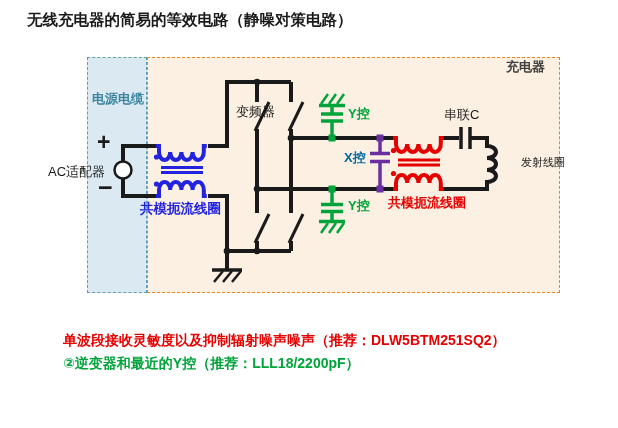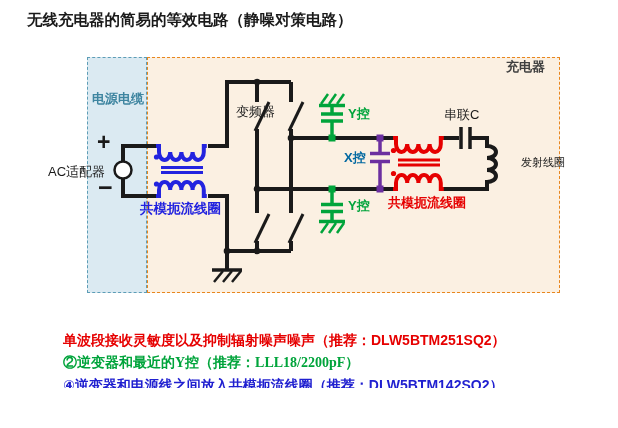--- a/index.html
+++ b/index.html
@@ -154,17 +154,16 @@
   <div class="lbl" id="lbl-choke-in" style="color: rgb(35, 35, 223);">共模扼流线圈</div>
   <div class="lbl" id="lbl-ycap-top" style="color: rgb(0, 164, 59);">Y控</div>
   <div class="lbl" id="lbl-xcap" style="color: #0369a1; text-align: right;">X控</div>
   <div class="lbl" id="lbl-ycap-bottom" style="color: rgb(0, 164, 59);">Y控</div>
   <div class="lbl" id="lbl-choke-out" style="color: rgb(230, 0, 0);">共模扼流线圈</div>
   <div class="lbl" id="lbl-series-c">串联C</div>
   <div class="lbl" id="lbl-tx-coil">发射线圈</div>
 
   <div class="cm-list">
     <div class="cm-line" style="color: rgb(230, 0, 0);">单波段接收灵敏度以及抑制辐射噪声噪声（推荐：DLW5BTM251SQ2）</div>
-    <div class="cm-line" style="color: rgb(0, 164, 59); font-family: Liberation Serif, serif;">②逆变器和最近的Y控（推荐：LLL18/2200pF）</div>
-    <div class="cm-line" style="color: rgb(32, 32, 208);">④逆变器和电源线之间放入共模扼流线圈（推荐：DLW5BTM142SQ2）</div>
+    <div class="cm-line" style="color: rgb(0, 164, 59);">②逆变器和最近的Y控（推荐：LLL18/2200pF）</div>
   </div>
 
 </div>
 
 </body></html>

